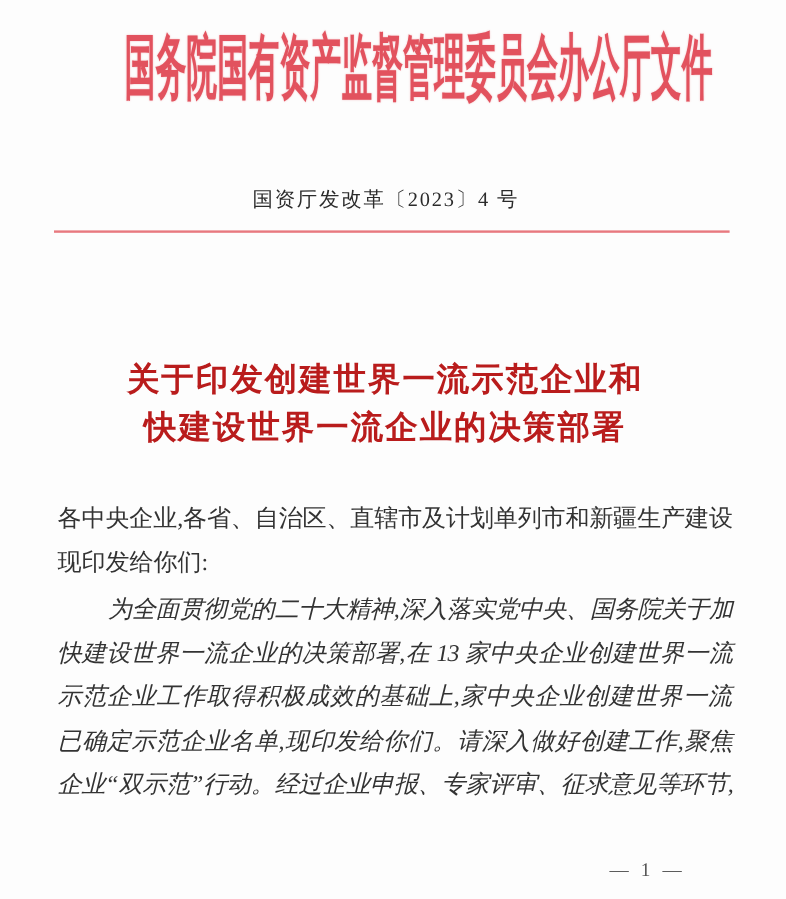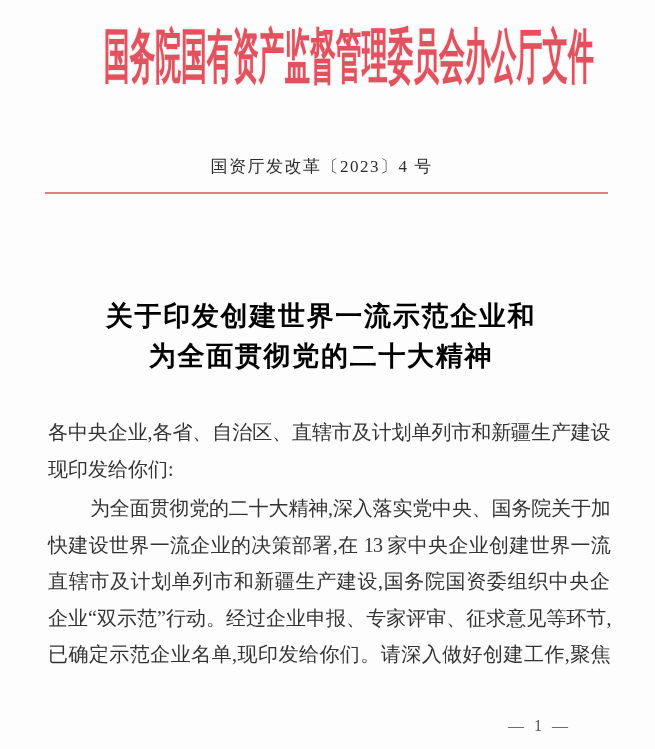--- a/index.html
+++ b/index.html
@@ -61,35 +61,35 @@
   }
   
   .title {
     position: absolute;
     top: 296px;
     left: 0;
     right: 13px;
     text-align: center;
     font-size: 27px;
     font-weight: bold;
-    color: #000000;
+    color: #b91c1c;
     letter-spacing: 1.7px;
     line-height: 40px;
   }
   .title-line { display: block; white-space: nowrap; }
   
   .text-block {
     position: absolute;
     left: 48px;
     right: 45px;
     font-size: 20px;
     color: #333333;
   }
   .addressee { top: 414px; }
-  .paragraph { top: 490px; }
+  .paragraph { top: 490px; font-style: italic; }
   .line {
     display: block;
     line-height: 36.5px;
     height: 36.5px;
     letter-spacing: 0;
     text-align: left;
     white-space: nowrap;
     overflow: visible;
   }
   .fill { text-align: justify; text-align-last: justify; white-space: normal; }
@@ -115,31 +115,31 @@
   <div class="red-header">
     <span class="red-header-text">国务院国有资产监督管理委员会办公厅文件</span>
   </div>
 
   <div class="doc-number">国资厅发改革〔2023〕4 号</div>
 
   <div class="red-rule"></div>
 
   <div class="title">
     <span class="title-line">关于印发创建世界一流示范企业和</span>
-    <span class="title-line">为全面贯彻党的二十大精神</span>
+    <span class="title-line">快建设世界一流企业的决策部署</span>
   </div>
 
   <div class="text-block addressee">
     <span class="line fill tn8">各中央企业,各省、自治区、直辖市及计划单列市和新疆生产建设</span>
     <span class="line">现印发给你们:</span>
   </div>
 
   <div class="text-block paragraph">
     <span class="line fill tn8 indent">为全面贯彻党的二十大精神,深入落实党中央、国务院关于加</span>
     <span class="line fill tn8">快建设世界一流企业的决策部署,在 13 家中央企业创建世界一流</span>
-    <span class="line fill">直辖市及计划单列市和新疆生产建设,国务院国资委组织中央企</span>
+    <span class="line fill">示范企业工作取得积极成效的基础上,家中央企业创建世界一流</span>
+    <span class="line fill tn8">已确定示范企业名单,现印发给你们。请深入做好创建工作,聚焦</span>
     <span class="line fill tn14">企业“双示范”行动。经过企业申报、专家评审、征求意见等环节,</span>
-    <span class="line fill tn8">已确定示范企业名单,现印发给你们。请深入做好创建工作,聚焦</span>
   </div>
 
   <div class="page-number">— 1 —</div>
 
 </div>
 
 </body></html>

